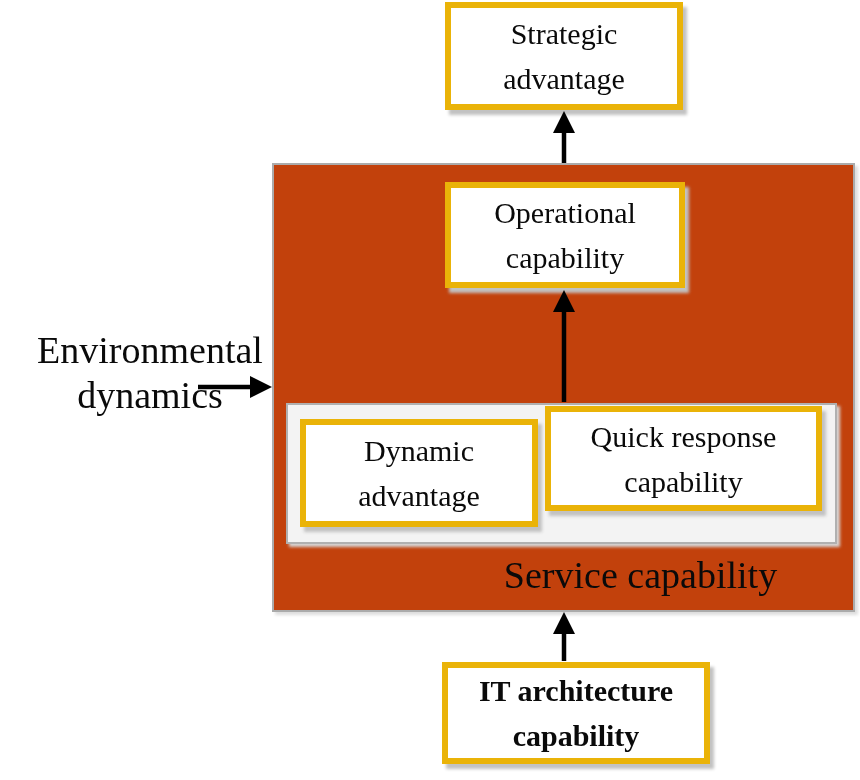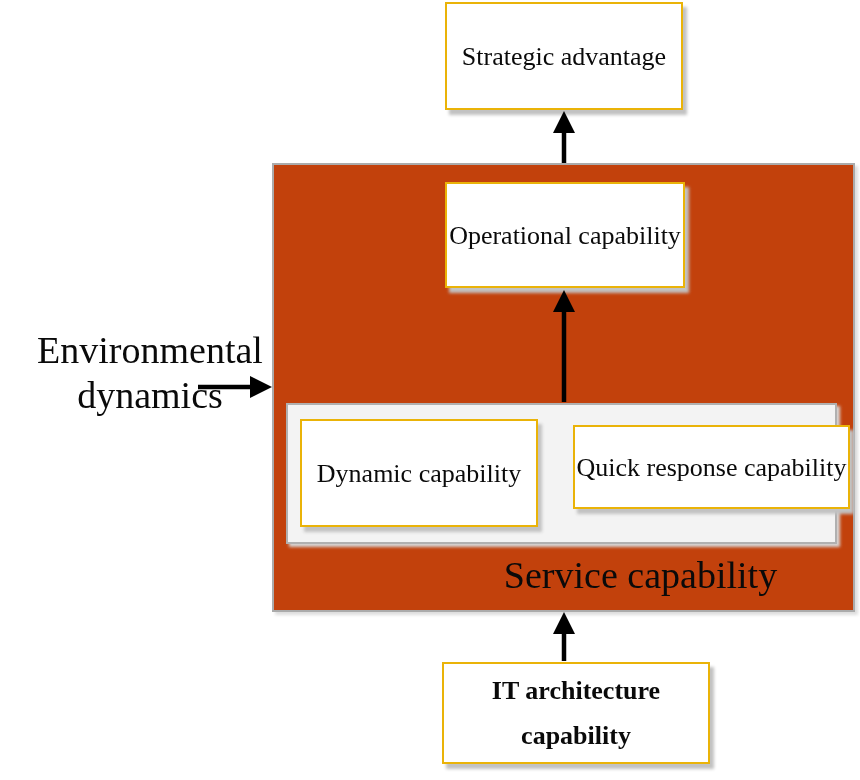--- a/index.html
+++ b/index.html
@@ -16,23 +16,23 @@
     color: #0a0a0a;
     overflow: hidden;
   }
   .node {
     position: absolute;
     display: flex;
     align-items: center;
     justify-content: center;
     text-align: center;
     background: #ffffff;
-    border: 2px solid #eab308;
+    border: 6px solid #eab308;
     box-shadow: 4px 5px 3px #c2c2c2;
-    font-size: 26px;
+    font-size: 30px;
     line-height: 45px;
     box-sizing: border-box;
   }
   .plain-label {
     position: absolute;
     text-align: center;
     font-size: 38px;
     line-height: 45px;
     margin-left: 30px;
   }
@@ -54,21 +54,21 @@
     width: 551px;
     height: 141px;
     background: #f3f3f3;
     border: 2px solid #b0b0b0;
     box-shadow: 3px 3px 3px #d6d6d6;
     box-sizing: border-box;
   }
   .box-strategic   { left: 445px; top: 2px;   width: 238px; height: 108px; }
   .box-operational { left: 171px; top: 17px;  width: 240px; height: 106px; }
   .box-dynamic     { left: 12px;  top: 14px;  width: 238px; height: 108px; }
-  .box-quick       { left: 257px; top: 20px;  width: 277px; height: 84px; margin-left: 28px; }
+  .box-quick       { left: 257px; top: 1px;  width: 277px; height: 105px; }
   .box-it          { left: 442px; top: 662px; width: 268px; height: 102px; font-weight: bold; }
   .label-service {
     left: 12px;
     top: 378px;
     width: 579px;
     height: 64px;
     display: flex;
     align-items: center;
     justify-content: center;
     padding-left: 35px;
@@ -98,21 +98,21 @@
 
 <div class="canvas">
 
   <div class="node box-strategic">Strategic advantage</div>
 
   <div class="outer-container">
 
     <div class="node box-operational">Operational capability</div>
 
     <div class="inner-container">
-      <div class="node box-dynamic">Dynamic capability</div>
+      <div class="node box-dynamic">Dynamic advantage</div>
       <div class="node box-quick">Quick response capability</div>
     </div>
 
     <div class="plain-label label-service">Service capability</div>
   </div>
 
   <div class="plain-label label-env">Environmental dynamics</div>
 
   <div class="node box-it">IT architecture capability</div>
 

